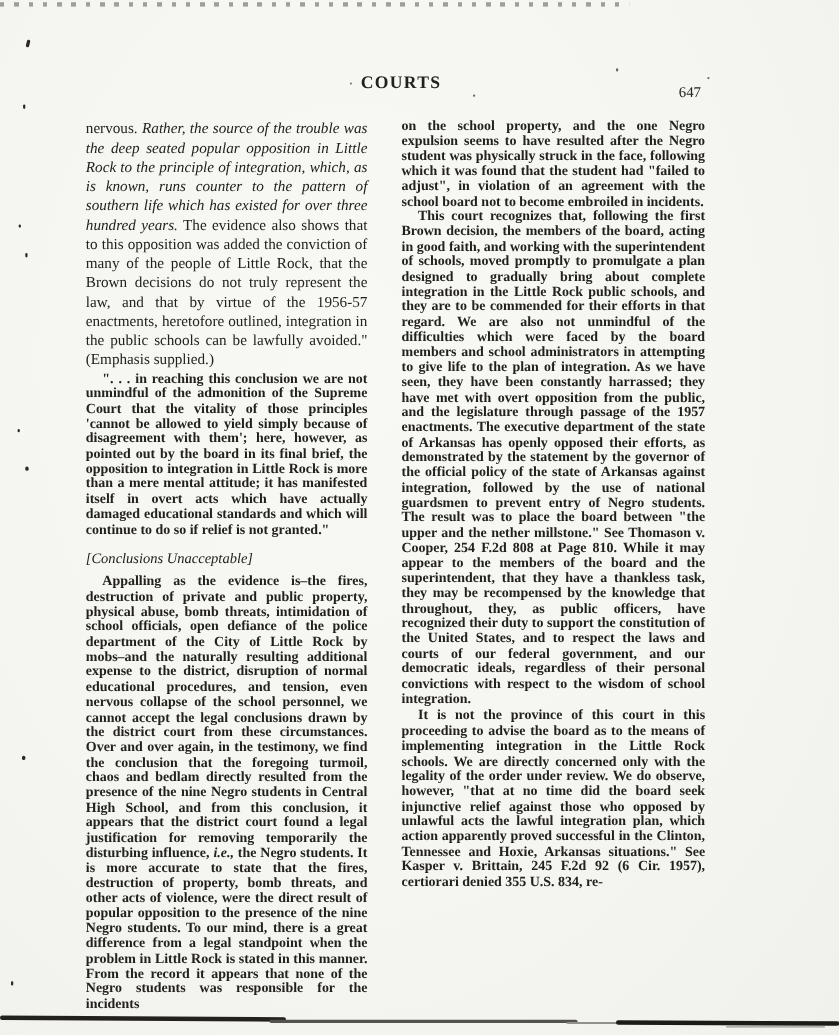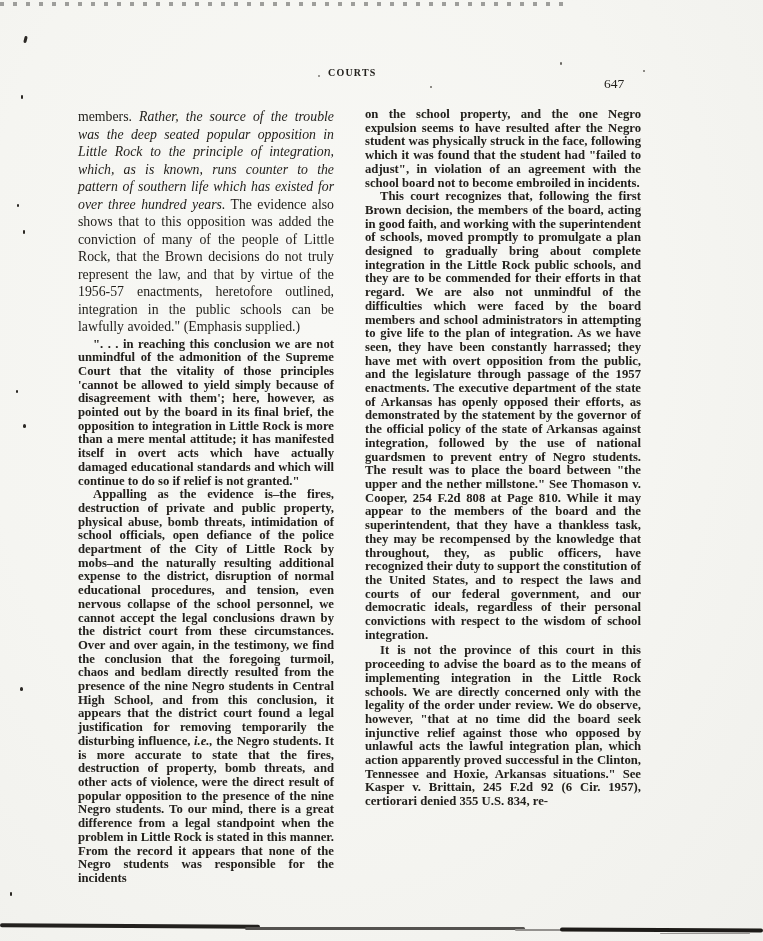--- a/index.html
+++ b/index.html
@@ -12,24 +12,24 @@
     font-family: "Liberation Serif", "DejaVu Serif", serif;
     color: #23211d;
   }
   .top-dotted {
     position: absolute; top: 2px; left: 0;
     width: 572px; height: 4px;
     background: repeating-linear-gradient(90deg, #9e9e9b 0 4px, transparent 4px 13px);
   }
   .running-head {
     position: absolute; top: 67px; left: 328px;
-    font-size: 10px; font-weight: bold; letter-spacing: 1.2px;
+    font-size: 16px; font-weight: bold; letter-spacing: 1.2px;
   }
   .page-number {
-    position: absolute; top: 76px; left: 604px;
+    position: absolute; top: 76px; left: 617px;
     font-size: 13.5px;
   }
   .columns {
     position: absolute; top: 108px; left: 78px;
     display: flex; gap: 31px;
   }
   .col-left  { width: 256px; }
   .col-right { width: 276px; }
   p { margin: 0; text-align: justify; hyphens: auto; }
   .q1 { font-size: 13.8px; line-height: 17.5px; }
@@ -71,25 +71,26 @@
   <div class="speck" style="left:643px; top:70px; width:2px; height:2px; background:#6a6762;"></div>
   <div class="speck" style="left:318px; top:75px; width:2px; height:2px; background:#7d7a75;"></div>
 
   <div class="running-head">COURTS</div>
   <div class="page-number">647</div>
 
   <div class="columns">
 
     <div class="col-left">
       <p class="q1">
-        <span>members.</span>
+        <span>nervous.</span>
         <span class="it">Rather, the source of the trouble was the deep seated popular opposition in Little Rock to the principle of integration, which, as is known, runs counter to the pattern of southern life which has existed for over three hundred years.</span>
         <span>The evidence also shows that to this opposition was added the conviction of many of the people of Little Rock, that the Brown decisions do not truly represent the law, and that by virtue of the 1956-57 enactments, heretofore outlined, integration in the public schools can be lawfully avoided." (Emphasis supplied.)</span>
       </p>
       <p class="tight indent para-gap">". . . in reaching this conclusion we are not unmindful of the admonition of the Supreme Court that the vitality of those principles 'cannot be allowed to yield simply because of disagreement with them'; here, however, as pointed out by the board in its final brief, the opposition to integration in Little Rock is more than a mere mental attitude; it has manifested itself in overt acts which have actually damaged educational standards and which will continue to do so if relief is not granted."</p>
+      <h3 class="section-heading">[Conclusions Unacceptable]</h3>
       <p class="tight indent">
         <span>Appalling as the evidence is–the fires, destruction of private and public property, physical abuse, bomb threats, intimidation of school officials, open defiance of the police department of the City of Little Rock by mobs–and the naturally resulting additional expense to the district, disruption of normal educational procedures, and tension, even nervous collapse of the school personnel, we cannot accept the legal conclusions drawn by the district court from these circumstances. Over and over again, in the testimony, we find the conclusion that the foregoing turmoil, chaos and bedlam directly resulted from the presence of the nine Negro students in Central High School, and from this conclusion, it appears that the district court found a legal justification for removing temporarily the disturbing influence,</span>
         <span class="it">i.e.,</span>
         <span>the Negro students. It is more accurate to state that the fires, destruction of property, bomb threats, and other acts of violence, were the direct result of popular opposition to the presence of the nine Negro students. To our mind, there is a great difference from a legal standpoint when the problem in Little Rock is stated in this manner. From the record it appears that none of the Negro students was responsible for the incidents</span>
       </p>
     </div>
 
     <div class="col-right">
       <p class="tight">on the school property, and the one Negro expulsion seems to have resulted after the Negro student was physically struck in the face, following which it was found that the student had "failed to adjust", in violation of an agreement with the school board not to become embroiled in incidents.</p>
       <p class="tight indent">This court recognizes that, following the first Brown decision, the members of the board, acting in good faith, and working with the superintendent of schools, moved promptly to promulgate a plan designed to gradually bring about complete integration in the Little Rock public schools, and they are to be commended for their efforts in that regard. We are also not unmindful of the difficulties which were faced by the board members and school administrators in attempting to give life to the plan of integration. As we have seen, they have been constantly harrassed; they have met with overt opposition from the public, and the legislature through passage of the 1957 enactments. The executive department of the state of Arkansas has openly opposed their efforts, as demonstrated by the statement by the governor of the official policy of the state of Arkansas against integration, followed by the use of national guardsmen to prevent entry of Negro students. The result was to place the board between "the upper and the nether millstone." See Thomason v. Cooper, 254 F.2d 808 at Page 810. While it may appear to the members of the board and the superintendent, that they have a thankless task, they may be recompensed by the knowledge that throughout, they, as public officers, have recognized their duty to support the constitution of the United States, and to respect the laws and courts of our federal government, and our democratic ideals, regardless of their personal convictions with respect to the wisdom of school integration.</p>

